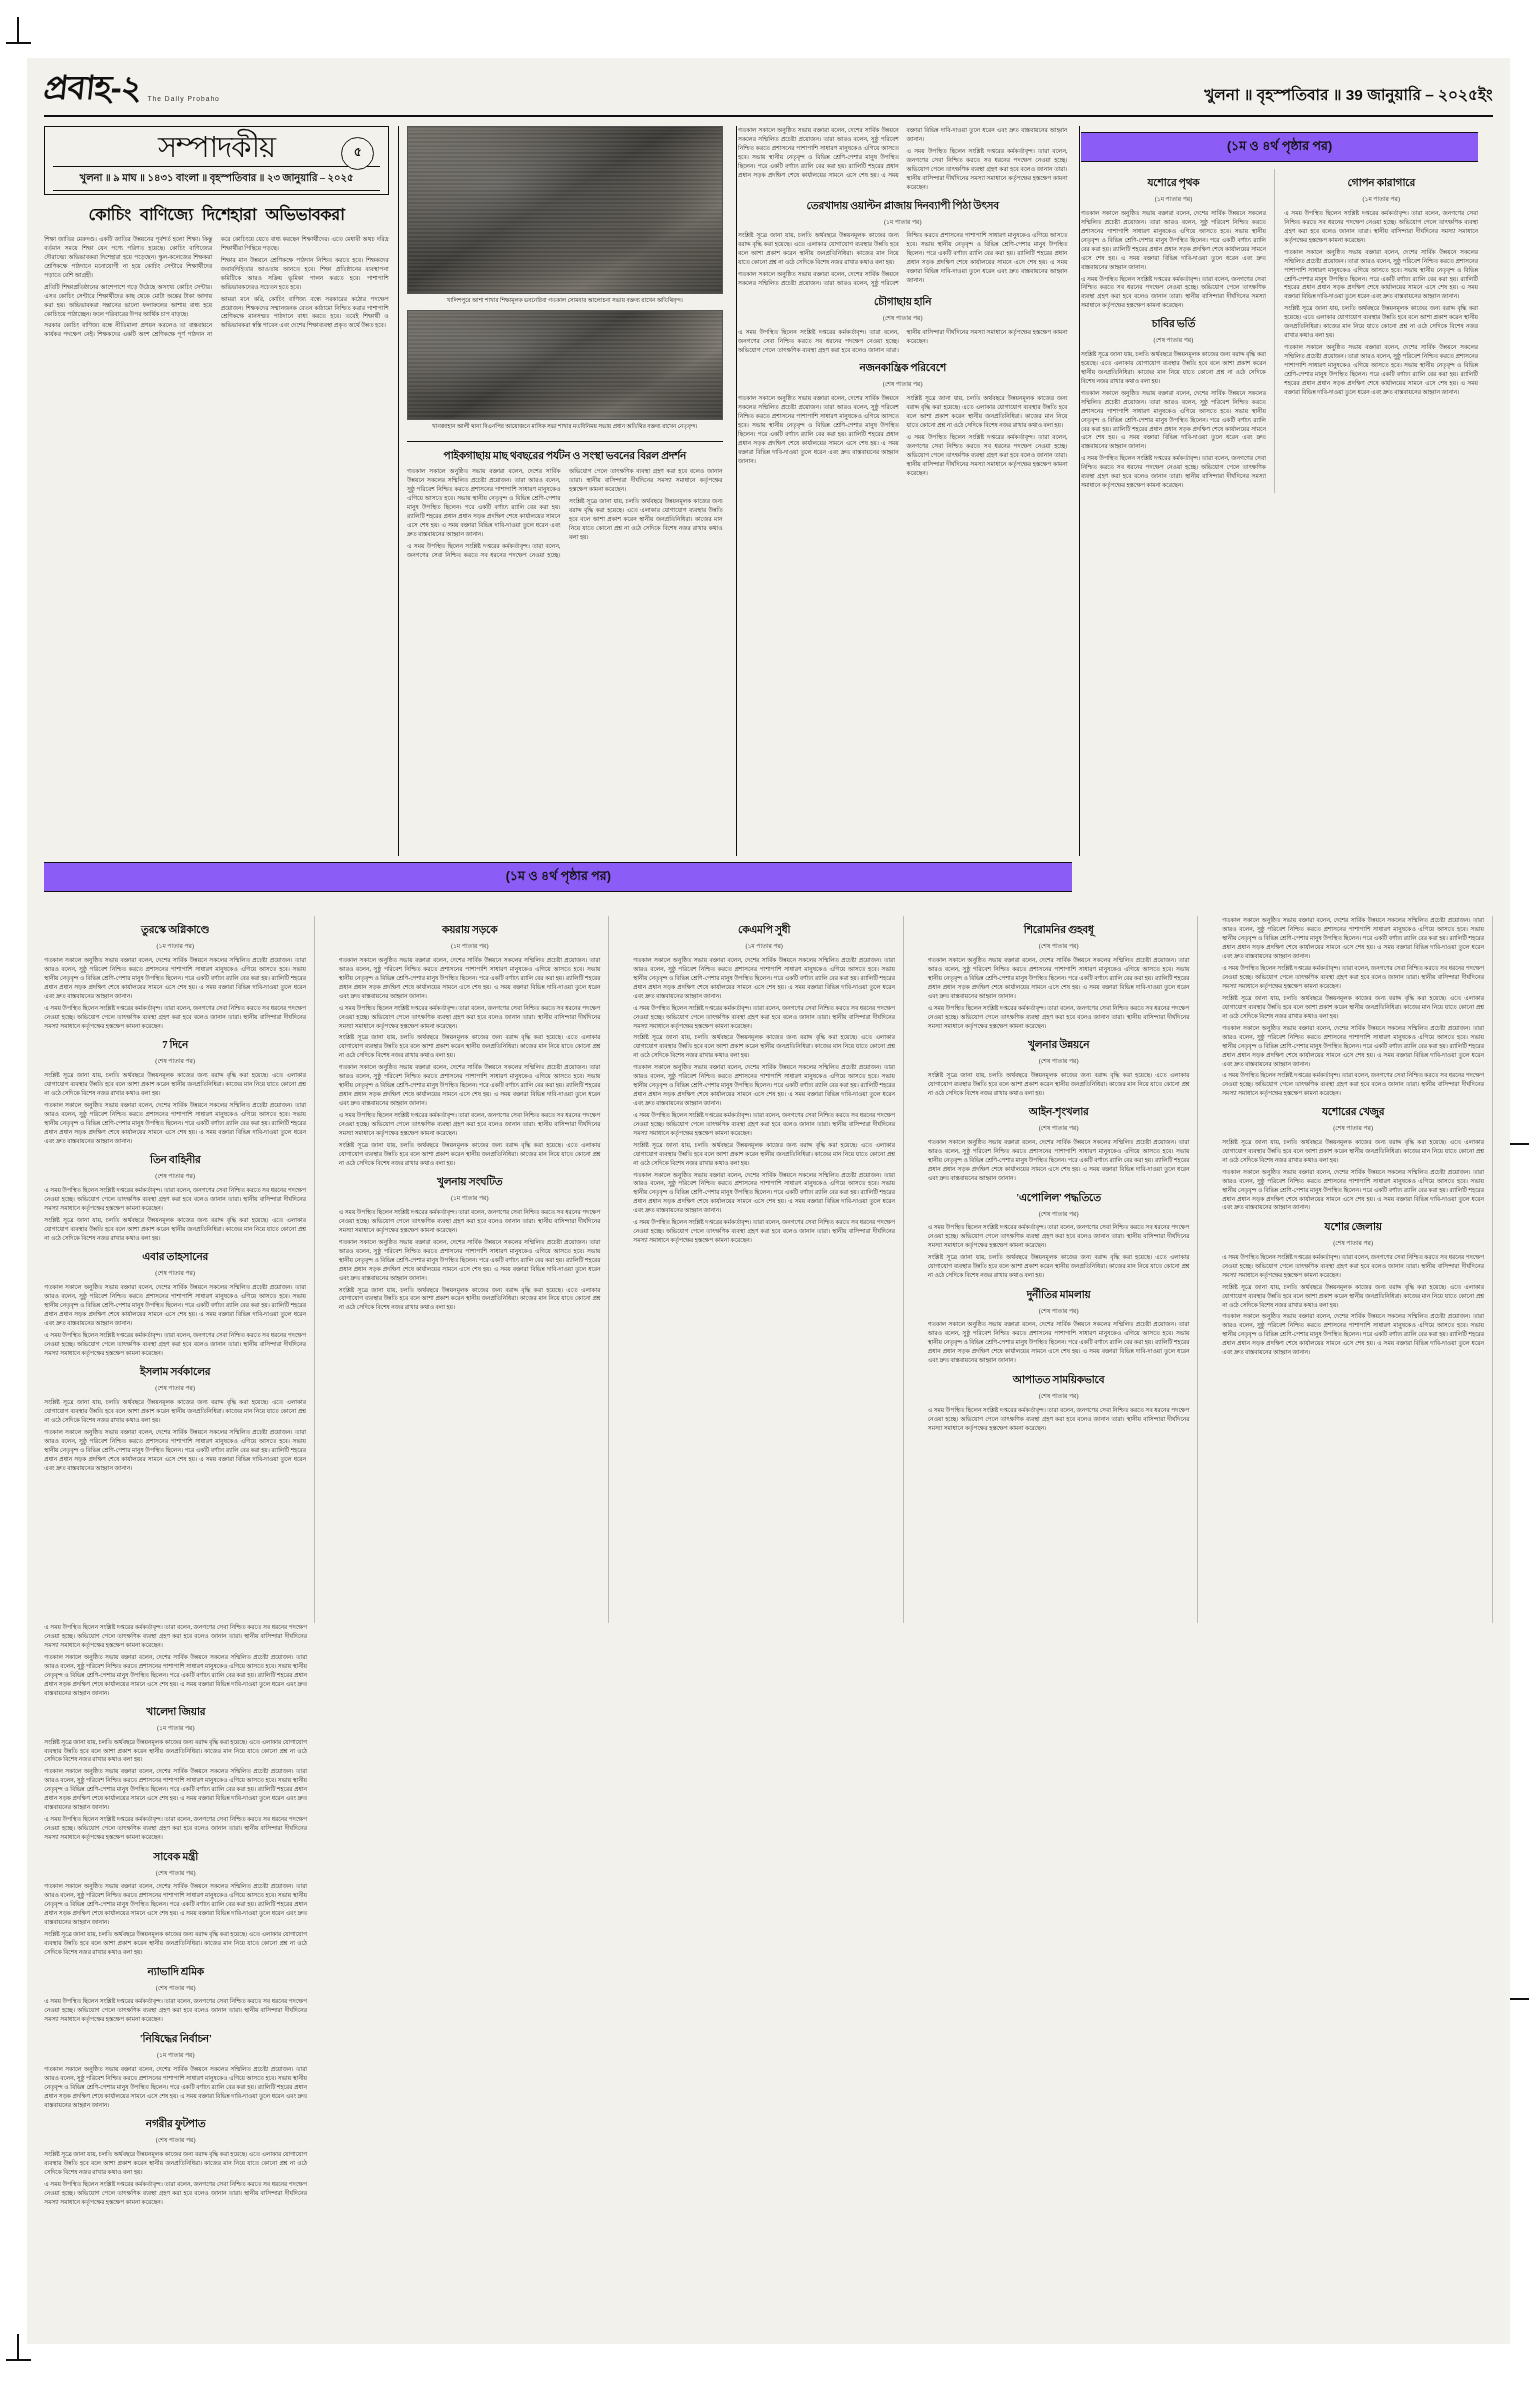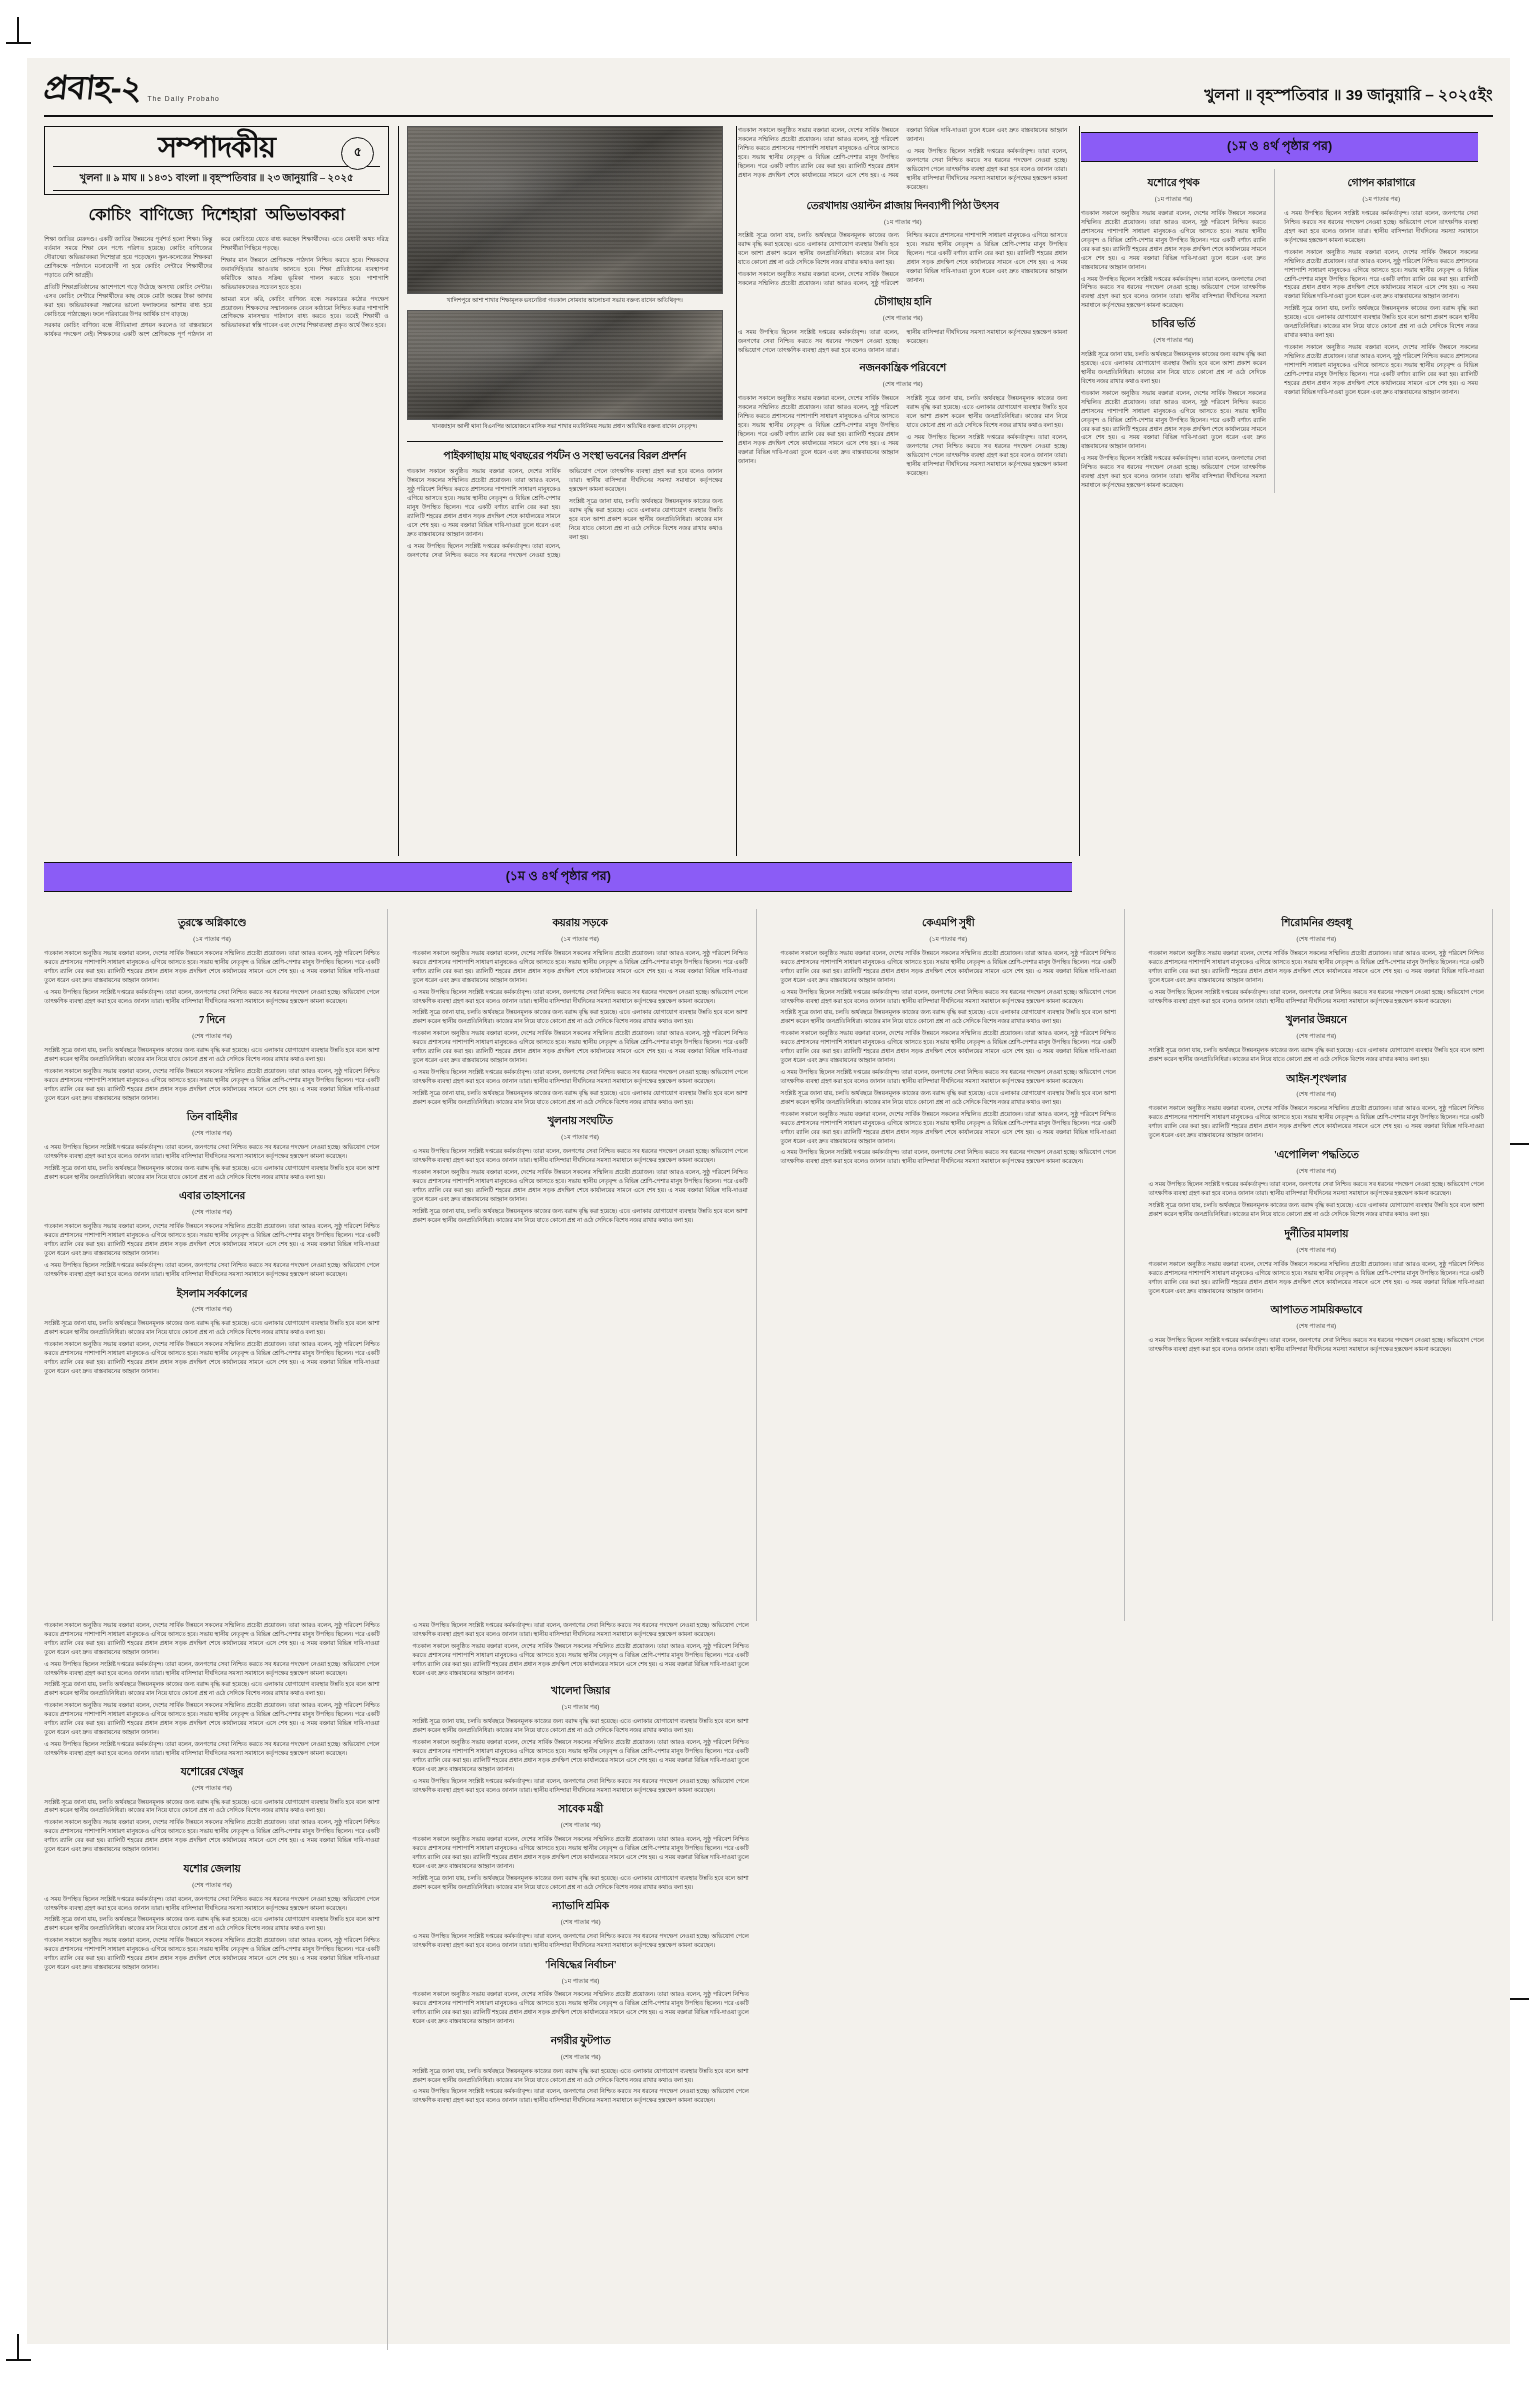--- a/index.html
+++ b/index.html
@@ -89,21 +89,21 @@
 
   
   .edit-head {
     border:1.9px solid #111;
     padding:5.8px 7.7px 3.8px 7.7px;
     margin-bottom:0;
     position:relative;
     background:#f3f1ec;
   }
   .edit-title {
-    font-size:29px; font-weight:bold; text-align:center;
+    font-size:29px; font-weight:normal; text-align:center;
     font-family:"Liberation Sans", sans-serif;
     letter-spacing:-1px;
     line-height:1;
   }
   .edit-seal {
     position:absolute; right:13.4px; top:9.6px;
     width:33px;height:33px;border-radius:50%;
     border:1.9px solid #111; display:flex;align-items:center;justify-content:center;
     font-size:12.5px; font-weight:bold;
     background:#f3f1ec;
@@ -152,23 +152,23 @@
     font-size:12.5px;
     padding:3.8px 0;
     font-family:"Liberation Sans", sans-serif;
     background:#8b5cf6;
     margin:5.8px 0 7.7px 0;
   }
 
   
   .bottom-grid {
     display:grid;
-    grid-template-columns: repeat(4, 1fr);
+    grid-template-columns: repeat(5, 1fr);
     column-gap:24px;
-    margin-top:10px;
+    margin-top:17px;
     height:1441px;
   }
   .bcol { border-right:1px solid #bbb; padding-right:7.7px; }
   .bcol:last-child{ border-right:0; }
   .story { margin-bottom:6.7px; }
 
   .sep { border-top:1px solid #111; margin:5.8px 0; }
 </style>
 </head>
 <body>

